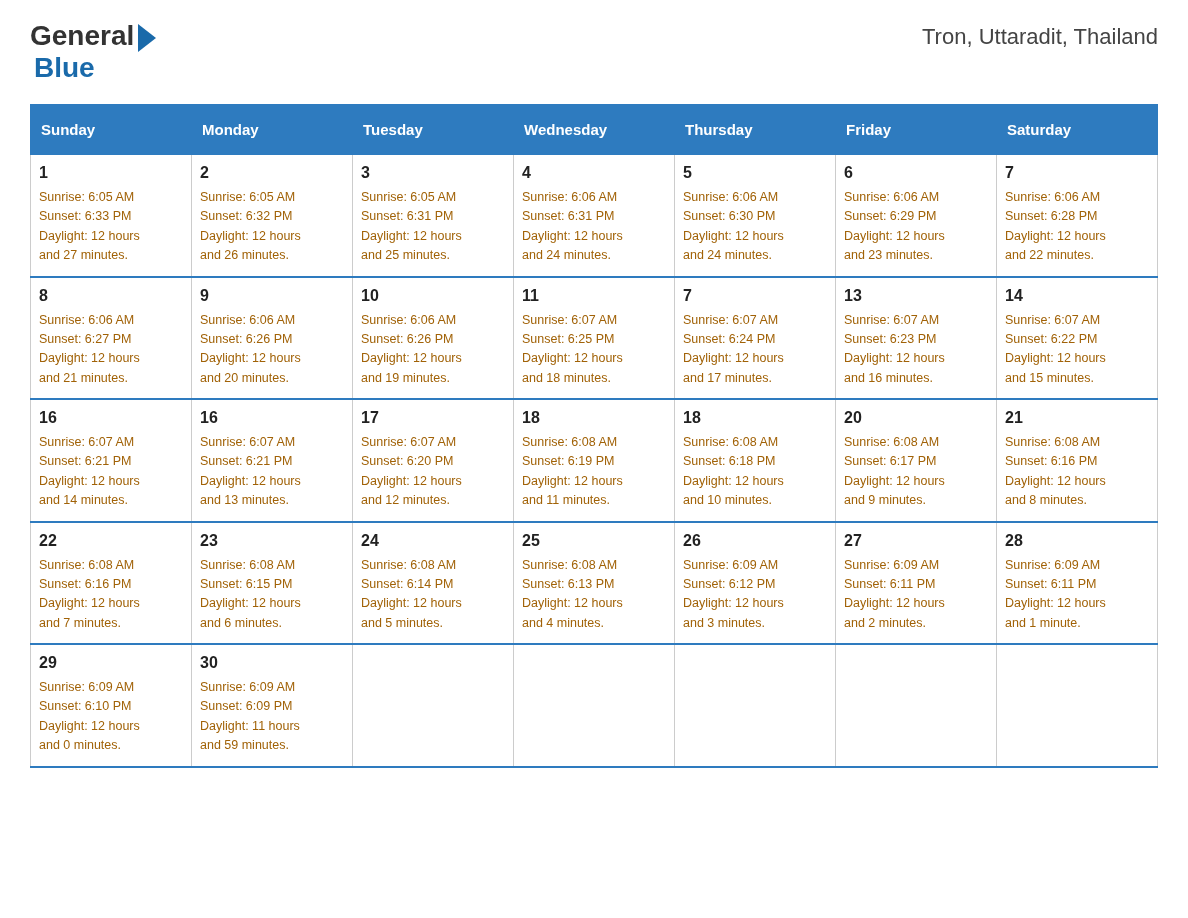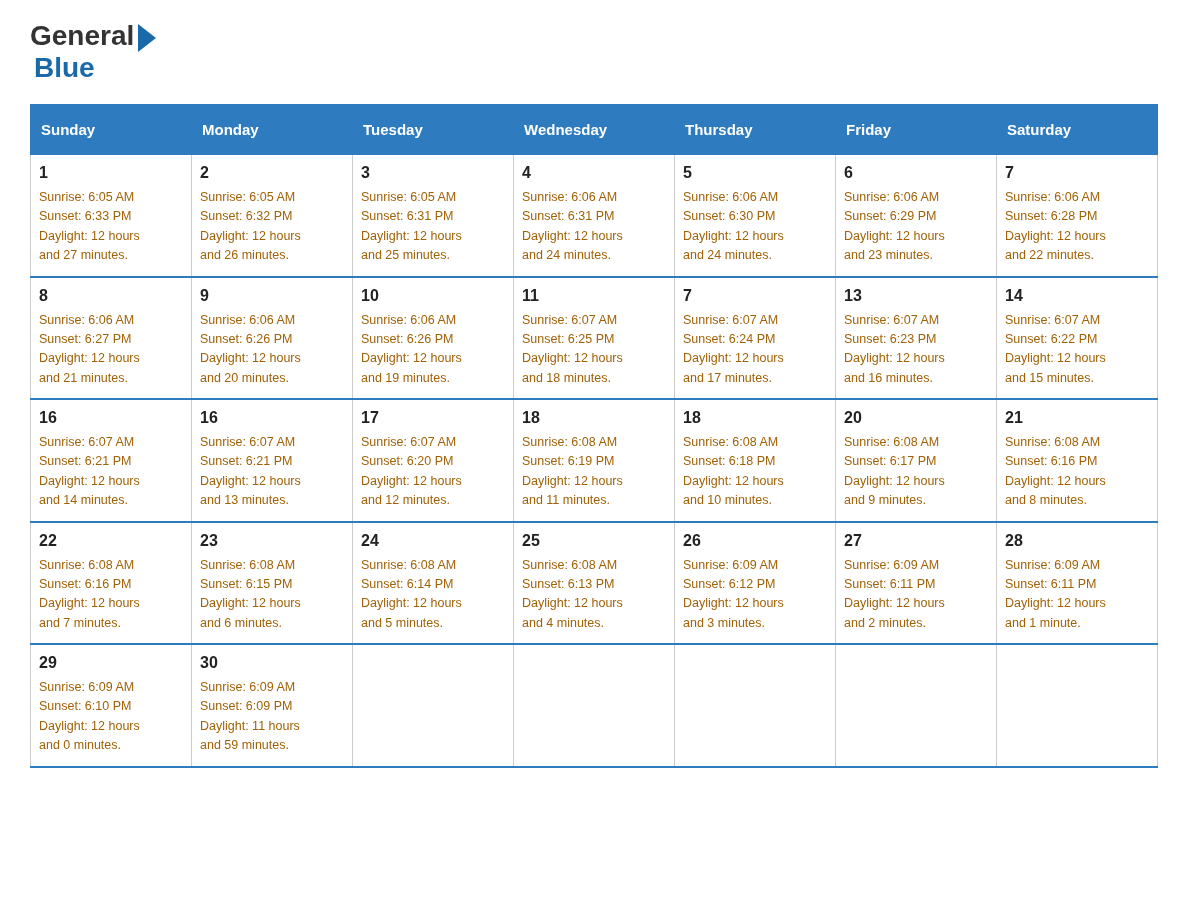--- a/index.html
+++ b/index.html
@@ -110,20 +110,21 @@
   <div class="logo">
     <div class="logo-top">
       <span class="logo-general">General</span>
       <div class="logo-arrow"></div>
     </div>
     <div style="display:flex;align-items:center;margin-left:2px;">
       <span class="logo-blue">Blue</span>
     </div>
   </div>
   <div class="title-area">
+    <div class="location-title">Tron, Uttaradit, Thailand</div>
   </div>
 </div>
 
 <table class="calendar-table">
   <thead>
     <tr>
       <th>Sunday</th>
       <th>Monday</th>
       <th>Tuesday</th>
       <th>Wednesday</th>

